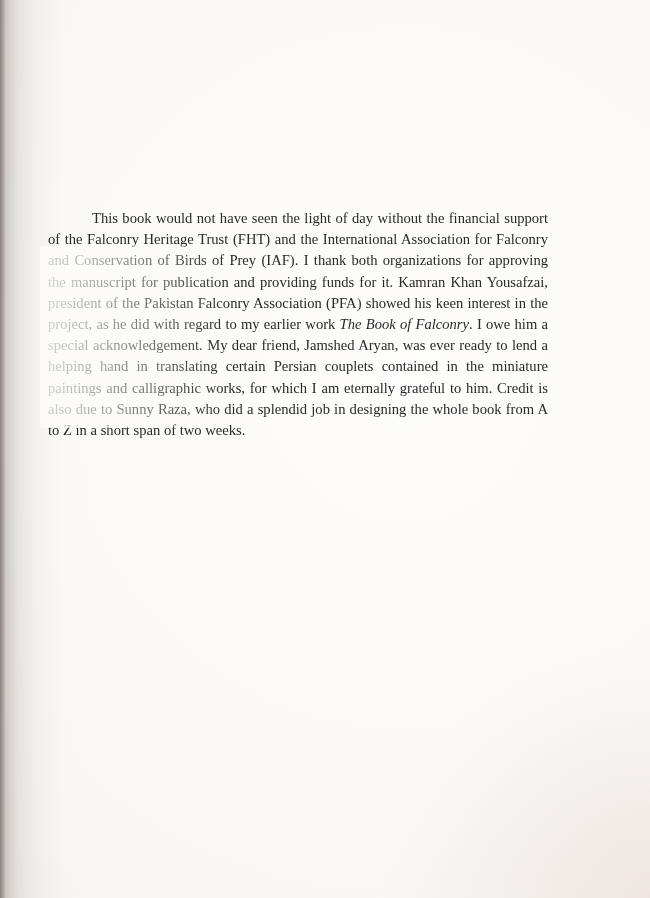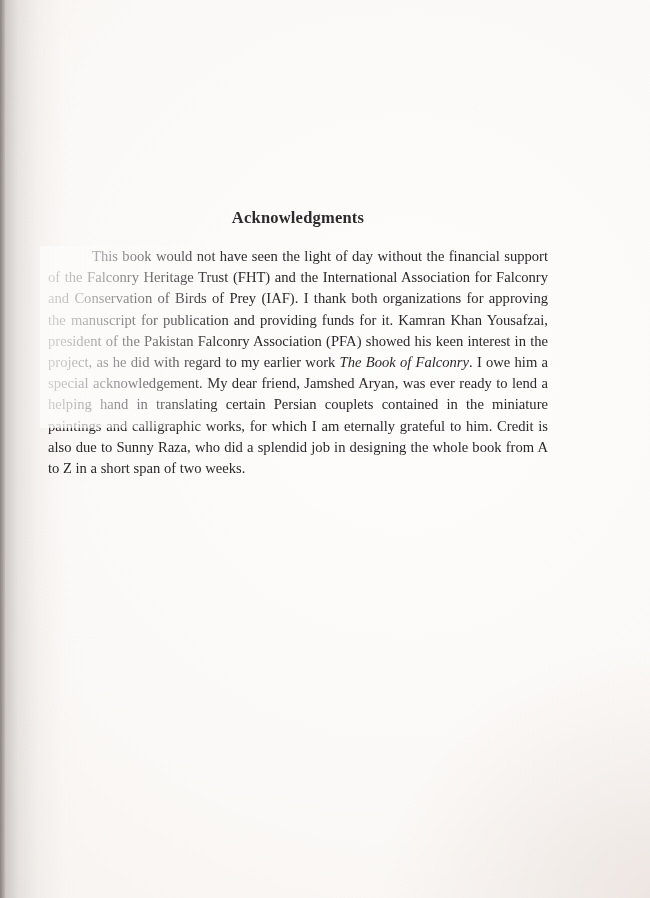--- a/index.html
+++ b/index.html
@@ -142,21 +142,20 @@
 <body>
 
 <div class="page">
 
   <div class="paper-tone"></div>
   <div class="gutter-shadow"></div>
   <div class="gutter-edge"></div>
   <div class="corner-tint"></div>
 
   <div class="textblock">
-    <h1 class="heading">Acknowledgments</h1>
     <p class="body-para"><span>This book would not have seen the light of day without the financial support of the Falconry Heritage Trust (FHT) and the International Association for Falconry and Conservation of Birds of Prey (IAF). I thank both organizations for approving the manuscript for publication and providing funds for it. Kamran Khan Yousafzai, president of the Pakistan Falconry Association (PFA) showed his keen interest in the project, as he did with regard to my earlier work </span><em>The Book of Falconry</em><span>. I owe him a special acknowledgement. My dear friend, Jamshed Aryan, was ever ready to lend a helping hand in translating certain Persian couplets contained in the miniature paintings and calligraphic works, for which I am eternally grateful to him. Credit is also due to Sunny Raza, who did a splendid job in designing the whole book from A to Z in a short span of two weeks.</span></p>
   </div>
 
   <div class="fade-overlay"></div>
   <div class="fade-cut-firstline"></div>
   <div class="speckle"></div>
 
 </div>
 
 </body></html>

